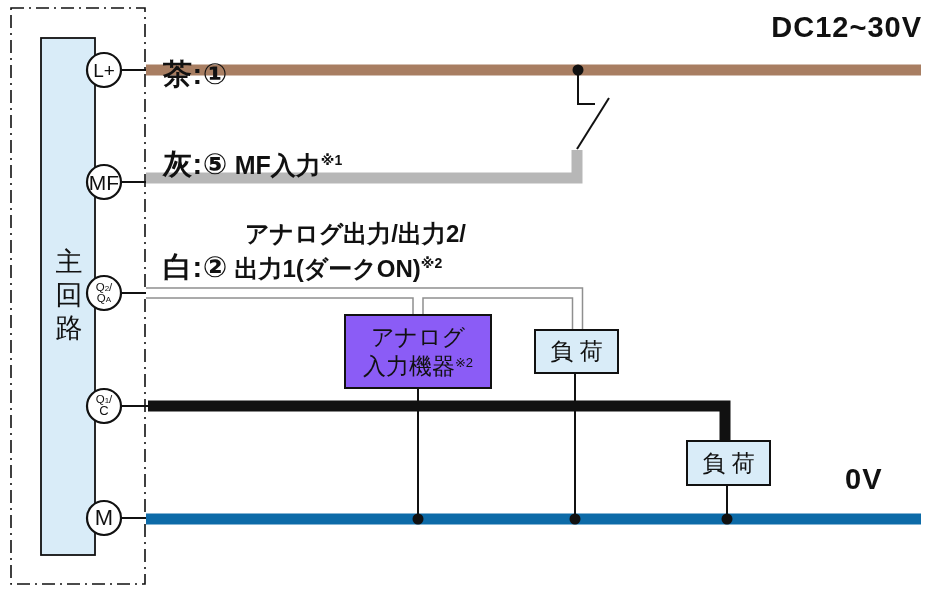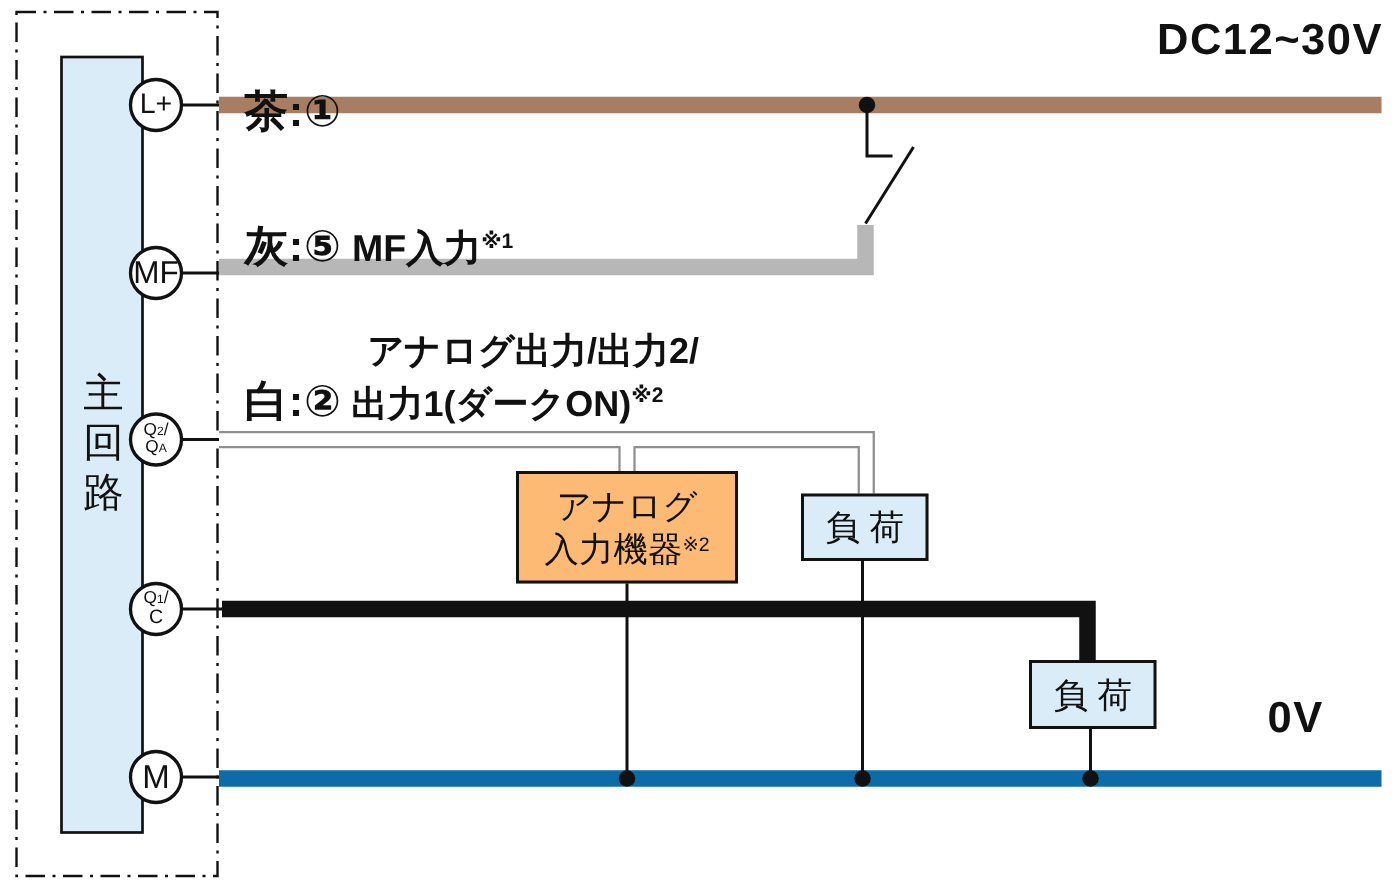--- a/index.html
+++ b/index.html
@@ -65,21 +65,21 @@
   .box {
     position: absolute;
     border: 2px solid var(--c-ink,#111);
     display: flex;
     flex-direction: column;
     align-items: center;
     justify-content: center;
     text-align: center;
     line-height: 1.25;
   }
-  .box-analog { left: 344px; top: 314px; width: 148px; height: 75px; background: #fdba74; font-size: 23px; font-weight: 500; }
+  .box-analog { left: 344px; top: 314px; width: 148px; height: 75px; background: #8b5cf6; font-size: 23px; font-weight: 500; }
   .box-load   { background: var(--c-lightblue,#d9ecf8); font-size: 23px; font-weight: 500; border-width: 2px; }
   .box-load-top    { left: 534px; top: 329px; width: 85px; height: 45px; }
   .box-load-bottom { left: 686px; top: 440px; width: 85px; height: 46px; }
   .box-note { font-size: 13px; font-weight: 500; vertical-align: 7px; }
 </style>
 </head>
 <body>
 
 <div class="canvas">
 

